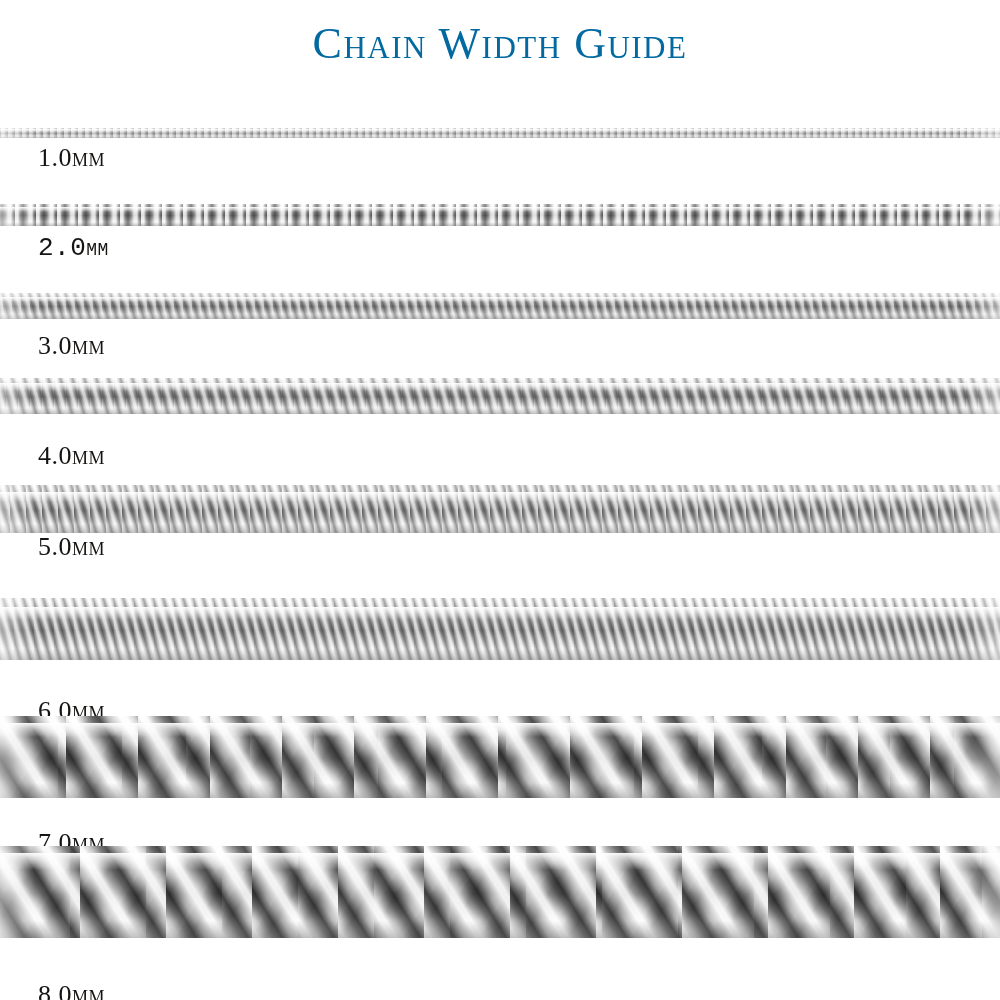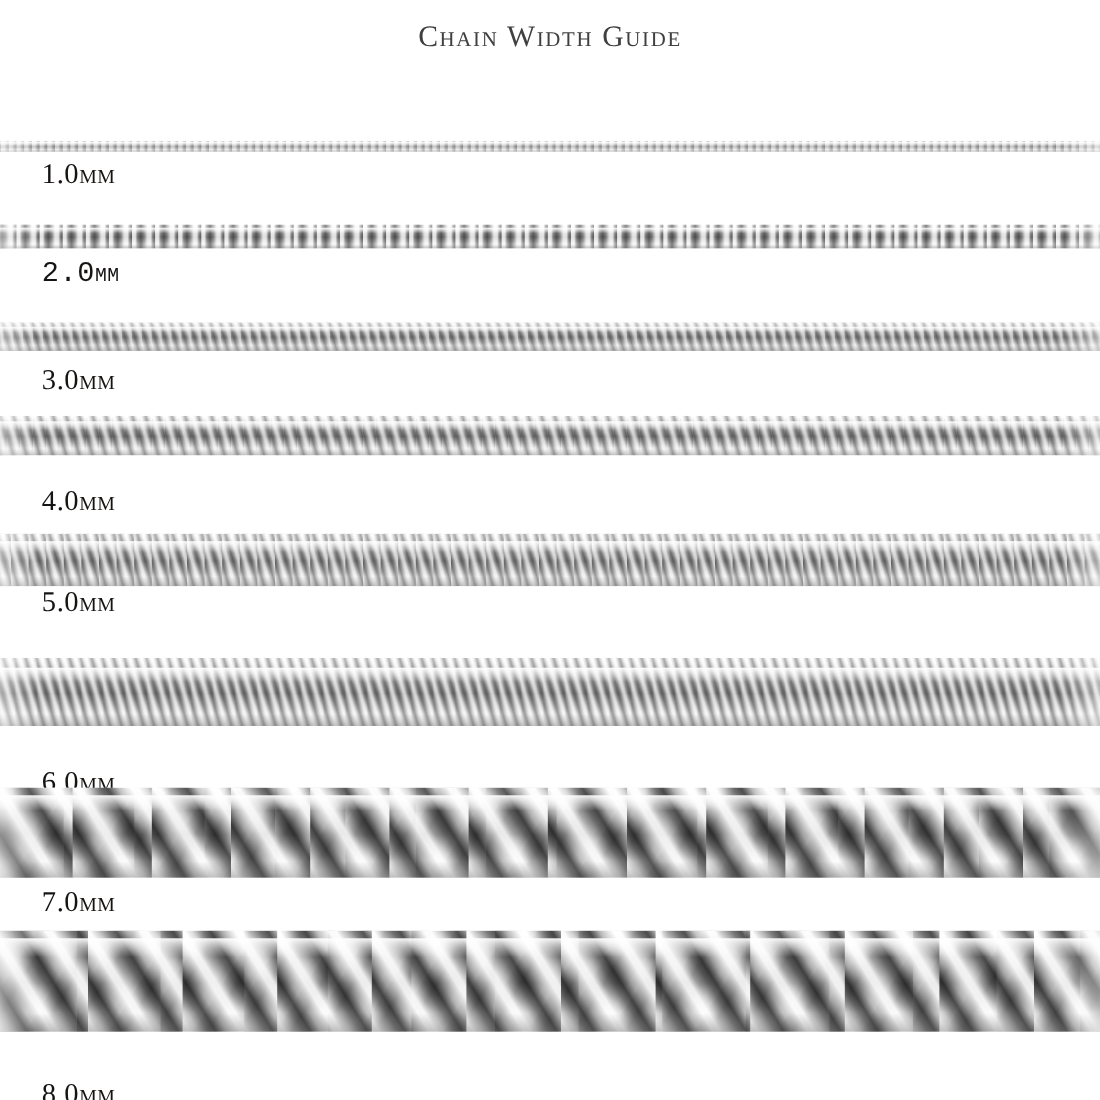--- a/index.html
+++ b/index.html
@@ -20,24 +20,24 @@
     inset: 0;
   }
 
   .title {
     position: absolute;
     top: 18px;
     left: 0;
     width: 100%;
     text-align: center;
     font-family: "Liberation Serif", serif;
-    font-size: 27px;
+    font-size: 44px;
     font-variant: small-caps;
     letter-spacing: 1.5px;
-    color: #404040;
+    color: #0369a1;
     white-space: nowrap;
   }
 
   .chain-row {
     position: absolute;
     left: 0;
     width: 100%;
   }
 
   .chain-band {
@@ -233,21 +233,21 @@
   </div>
 
   <div class="chain-row">
     <div class="chain-band" style="top:716px;height:82px;">
       <div class="metal-base"></div>
       <div class="links-rope" style="background-size:72px 100%, 64px 100%;opacity:0.9;"></div>
       <div class="highlight" style="top:8%;height:18%;"></div>
       <div class="shadow-bottom"></div>
       <div class="edge-fade"></div>
     </div>
-    <div class="chain-label" style="top:805px;">7.0mm</div>
+    <div class="chain-label" style="top:828px;">7.0mm</div>
   </div>
 
   <div class="chain-row">
     <div class="chain-band" style="top:846px;height:92px;">
       <div class="metal-base"></div>
       <div class="links-rope" style="background-size:86px 100%, 76px 100%;opacity:0.92;"></div>
       <div class="highlight" style="top:8%;height:18%;"></div>
       <div class="shadow-bottom"></div>
       <div class="edge-fade"></div>
     </div>

